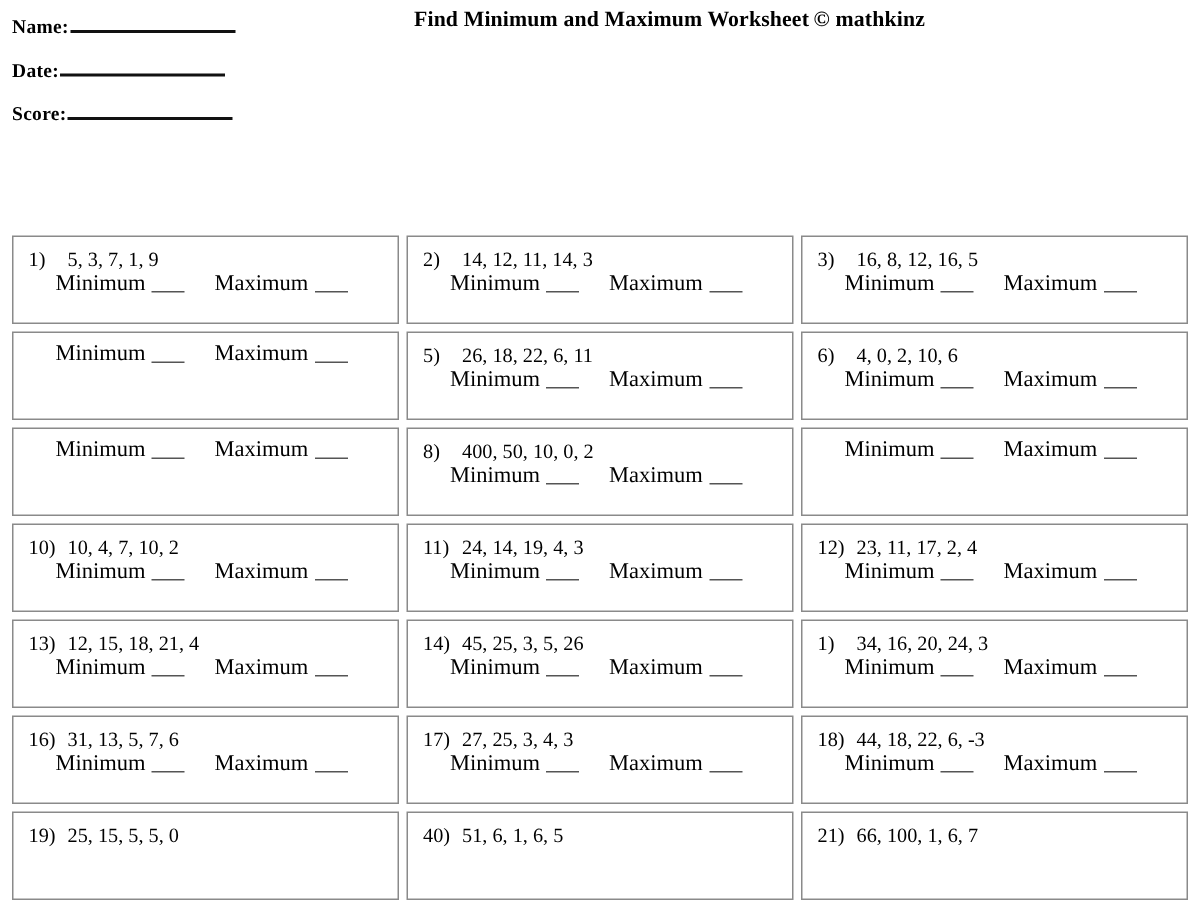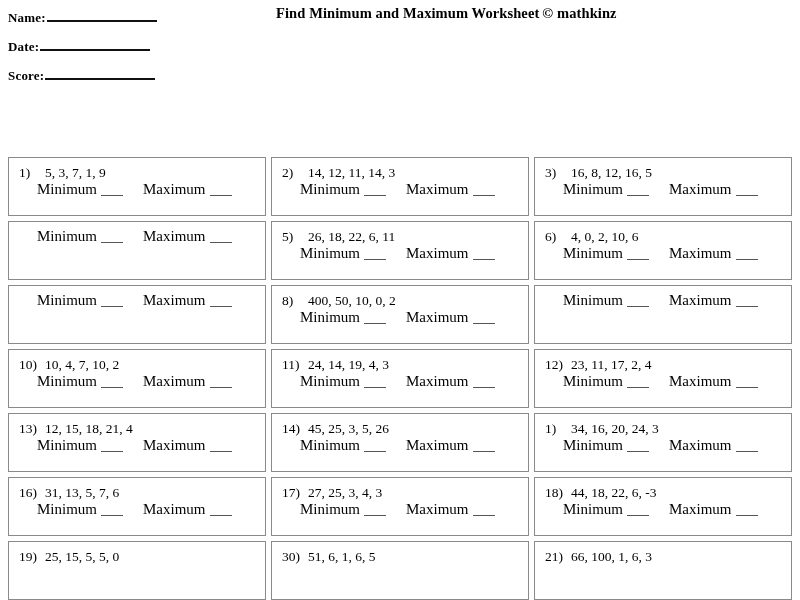--- a/index.html
+++ b/index.html
@@ -230,20 +230,20 @@
         <div class="answer-line"><span class="ans"><span>Minimum</span><span class="blank"></span></span><span class="ans"><span>Maximum</span><span class="blank"></span></span></div>
       </div>
       <div class="cell">
         <div class="cell-number-line"><span class="cell-index">18)</span><span class="cell-values">44, 18, 22, 6, -3</span></div>
         <div class="answer-line"><span class="ans"><span>Minimum</span><span class="blank"></span></span><span class="ans"><span>Maximum</span><span class="blank"></span></span></div>
       </div>
       <div class="cell">
         <div class="cell-number-line"><span class="cell-index">19)</span><span class="cell-values">25, 15, 5, 5, 0</span></div>
       </div>
       <div class="cell">
-        <div class="cell-number-line"><span class="cell-index">30)</span><span class="cell-values">51, 6, 1, 6, 5</span></div>
-      </div>
-      <div class="cell">
-        <div class="cell-number-line"><span class="cell-index">21)</span><span class="cell-values">66, 100, 1, 6, 3</span></div>
+        <div class="cell-number-line"><span class="cell-index">40)</span><span class="cell-values">51, 6, 1, 6, 5</span></div>
+      </div>
+      <div class="cell">
+        <div class="cell-number-line"><span class="cell-index">21)</span><span class="cell-values">66, 100, 1, 6, 7</span></div>
       </div>
     </div>
 
 </div>
 
 </body></html>

